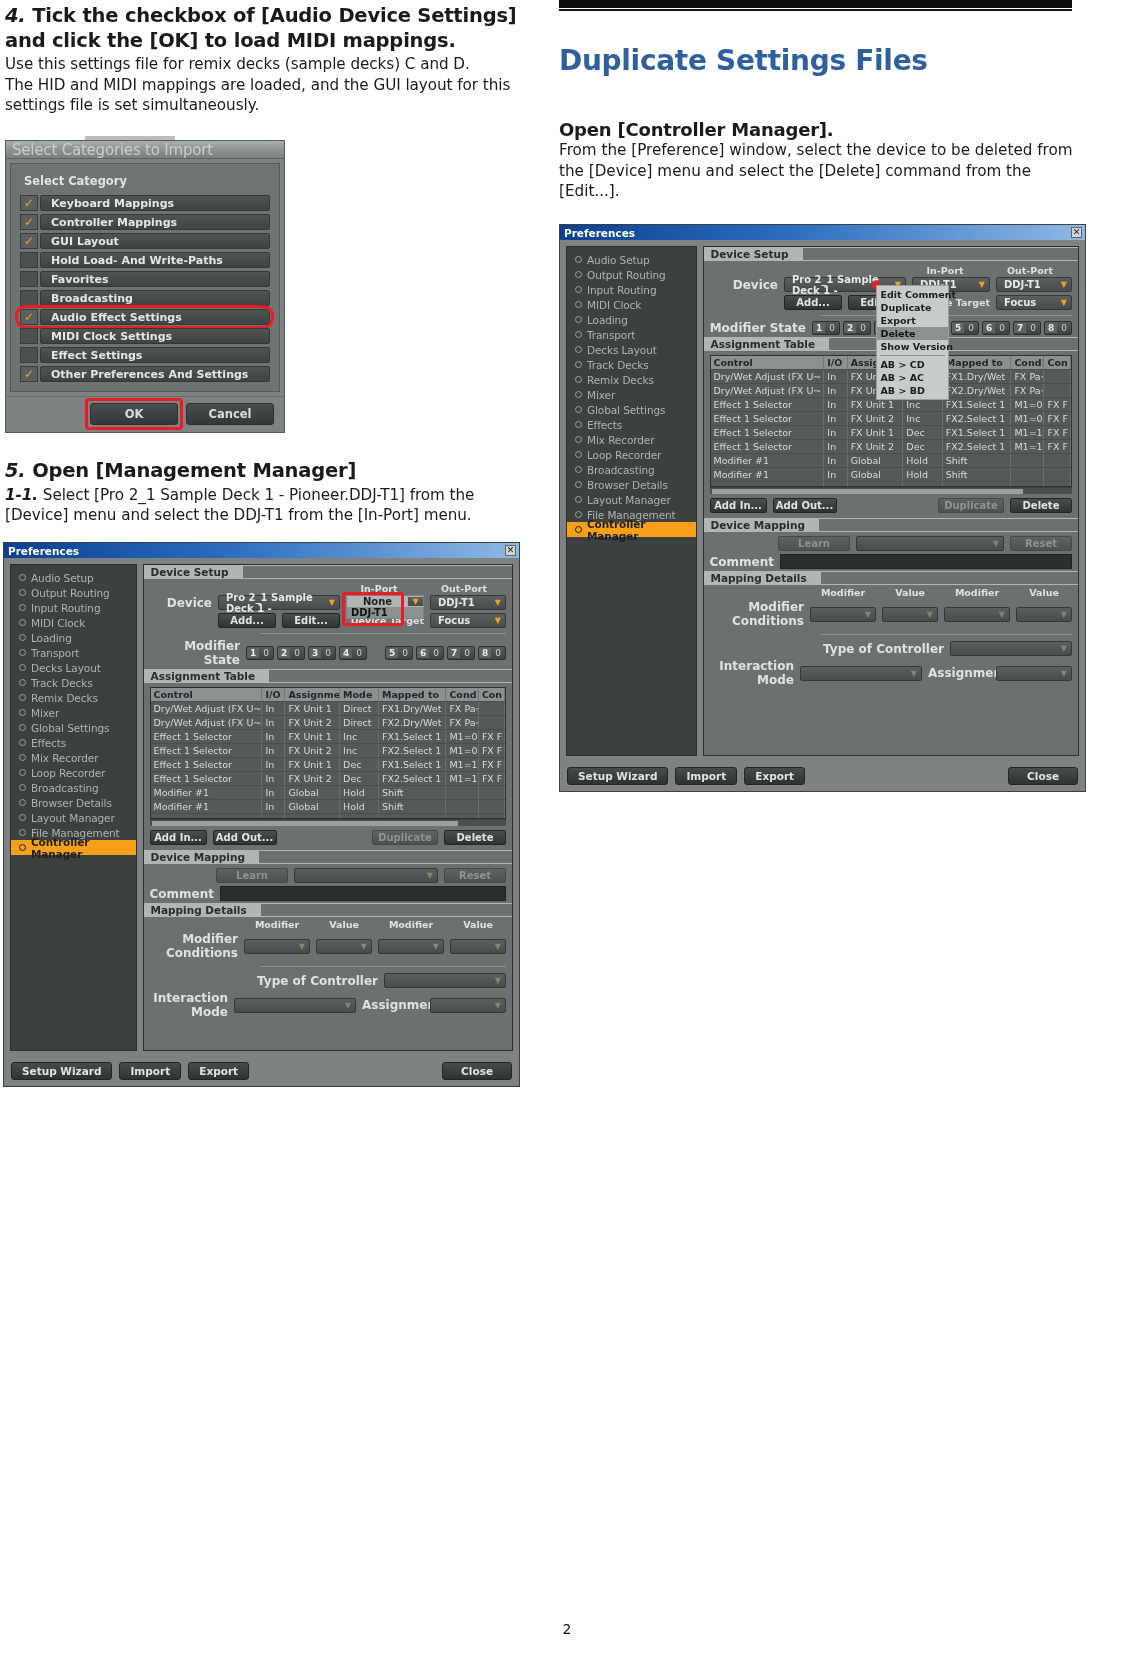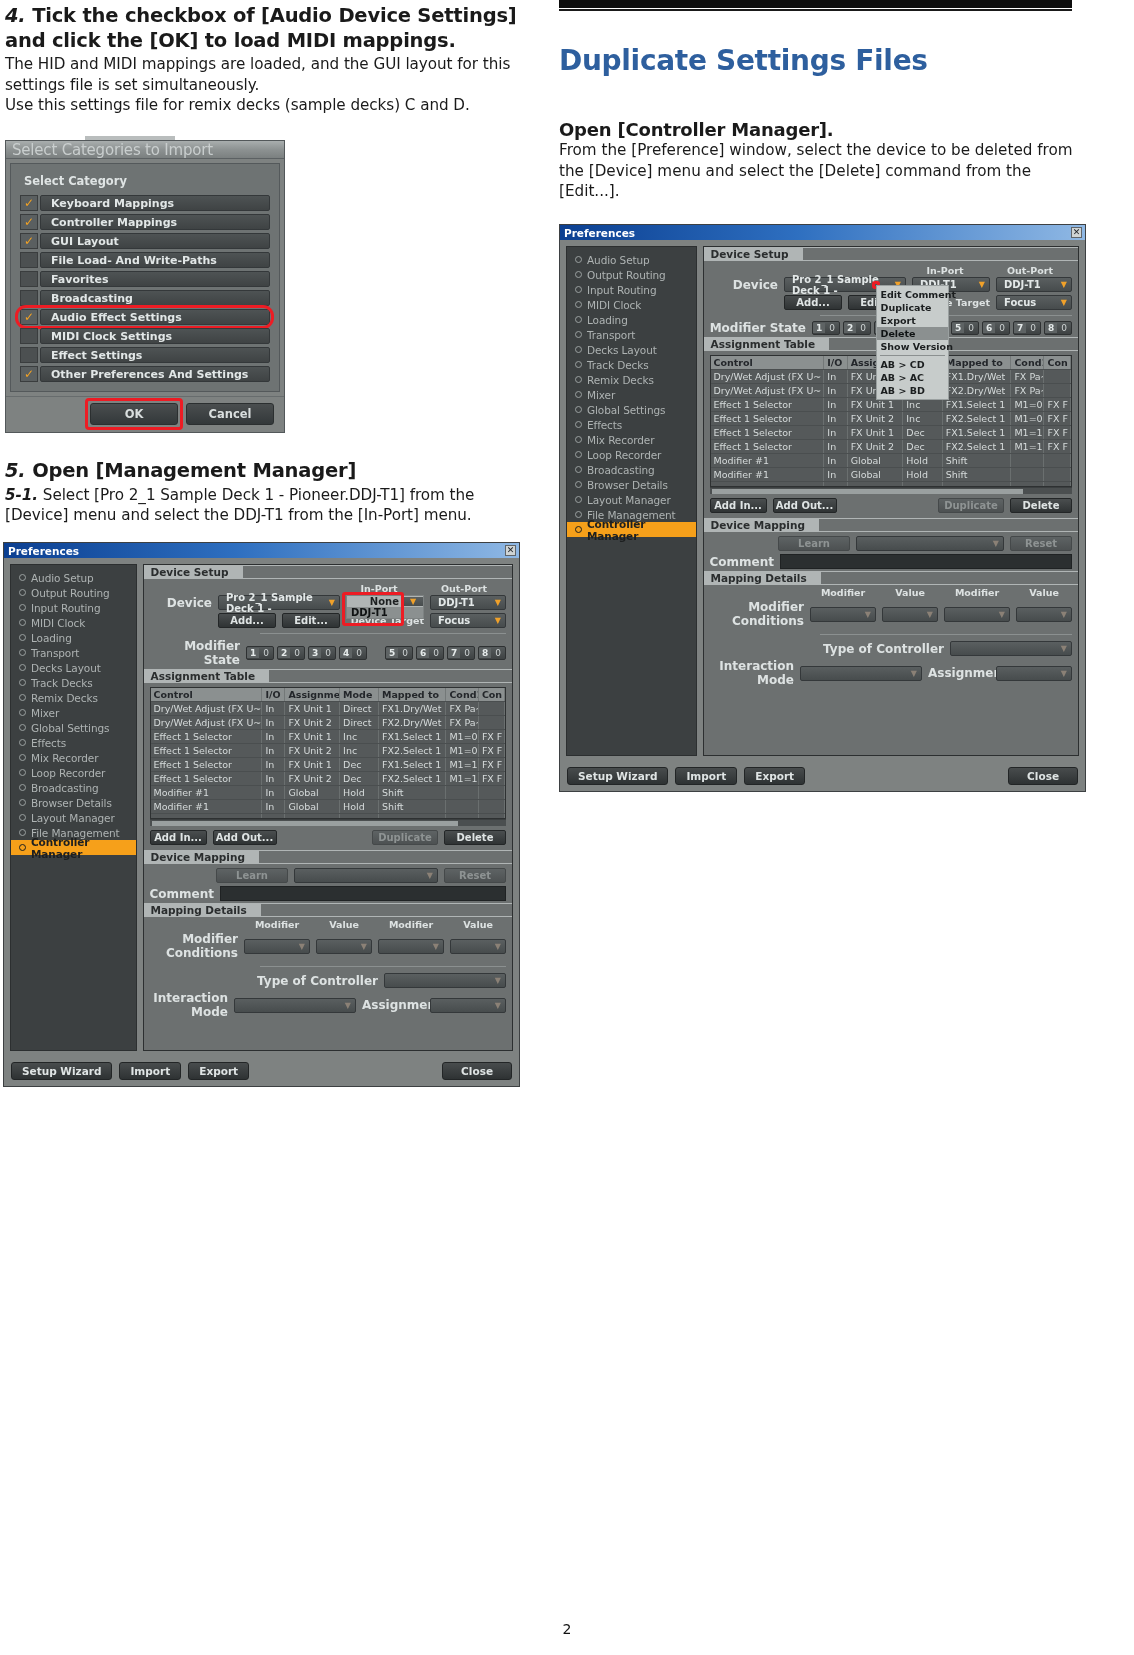--- a/index.html
+++ b/index.html
@@ -203,22 +203,22 @@
 </style>
 </head>
 <body>
 
 <div class="col-left">
 
   <div style="padding:4px 22px 0 5px;">
     <div class="h-step">
       <span class="num">4.</span><span> Tick the checkbox of [Audio Device Settings] and click the [OK] to load MIDI mappings.</span>
     </div>
+    <p class="para">Use this settings file for remix decks (sample decks) C and D.</p>
     <p class="para">The HID and MIDI mappings are loaded, and the GUI layout for this settings file is set simultaneously.</p>
-    <p class="para">Use this settings file for remix decks (sample decks) C and D.</p>
   </div>
 
   <div style="position:relative; margin:24px 0 0 5px; width:280px;">
     <div style="position:absolute;left:80px;top:-4px;width:90px;height:5px;background:#b9bdbd;"></div>
 
     <div class="import-dialog">
       <div class="titlebar">
         <span>Select Categories to Import</span>
       </div>
       <div class="body">
@@ -231,21 +231,21 @@
             <div class="cat-row">
               <div class="cat-check on">✓</div>
               <div class="cat-name">Controller Mappings</div>
             </div>
             <div class="cat-row">
               <div class="cat-check on">✓</div>
               <div class="cat-name">GUI Layout</div>
             </div>
             <div class="cat-row">
               <div class="cat-check"></div>
-              <div class="cat-name">File Load- And Write-Paths</div>
+              <div class="cat-name">Hold Load- And Write-Paths</div>
             </div>
             <div class="cat-row">
               <div class="cat-check"></div>
               <div class="cat-name">Favorites</div>
             </div>
             <div class="cat-row">
               <div class="cat-check"></div>
               <div class="cat-name">Broadcasting</div>
             </div>
             <div class="cat-row">
@@ -275,21 +275,21 @@
         <div class="btn-dark">Cancel</div>
       </div>
     </div>
   </div>
 
   <div style="padding:26px 14px 0 5px;">
     <div class="h-step">
       <span class="num">5.</span><span> Open [Management Manager]</span>
     </div>
     <p class="para">
-      <span class="lbl">5-1.</span><span> Select [Pro 2_1 Sample Deck 1 - Pioneer.DDJ-T1] from the [Device] menu and select the DDJ-T1 from the [In-Port] menu.</span>
+      <span class="lbl">1-1.</span><span> Select [Pro 2_1 Sample Deck 1 - Pioneer.DDJ-T1] from the [Device] menu and select the DDJ-T1 from the [In-Port] menu.</span>
     </p>
   </div>
 
   <div class="prefs" style="margin:16px 0 0 3px; width:517px;">
     <div class="tbar">
       <span>Preferences</span>
       <div class="closebox">✕</div>
     </div>
     <div class="content">
       <div class="prefs-side" id="side-left" style="height:487px;">
@@ -389,21 +389,21 @@
               <span>Pro 2_1 Sample Deck 1 -</span>
                 <span class="caret">▼</span>
             </div>
 
             <div style="position:relative; width:78px;">
               <div class="combo" style="width:78px;visibility:hidden;">&nbsp;</div>
               <div style="position:absolute; left:0; top:0; width:78px; z-index:10;">
                 <div class="hl-ring" style="left:-4px;top:-3px;width:62px;height:34px;border-radius:3px;"></div>
                 <div style="background:#b0b5b5;border:1px solid #7d8282;">
                   <div style="display:flex;align-items:center;">
-                    <div style="flex:1;padding:0 4px;font-size:10px;font-weight:bold;color:#1d2021;text-align:right;">None</div>
+                    <div style="flex:1;padding:0 16px;font-size:10px;font-weight:bold;color:#1d2021;">None</div>
                     <div style="background:linear-gradient(to bottom,#5a5f60,#474c4d);width:20px;text-align:center;color:#f0a12a;font-size:8px;">▼</div>
                   </div>
                   <div style="background:#8b9090;color:#0f1213;font-size:10px;font-weight:bold;padding:0 4px;">DDJ-T1</div>
                 </div>
               </div>
             </div>
             <div class="combo" style="width:76px;">
               <span>DDJ-T1</span>
                 <span class="caret">▼</span>
             </div>

